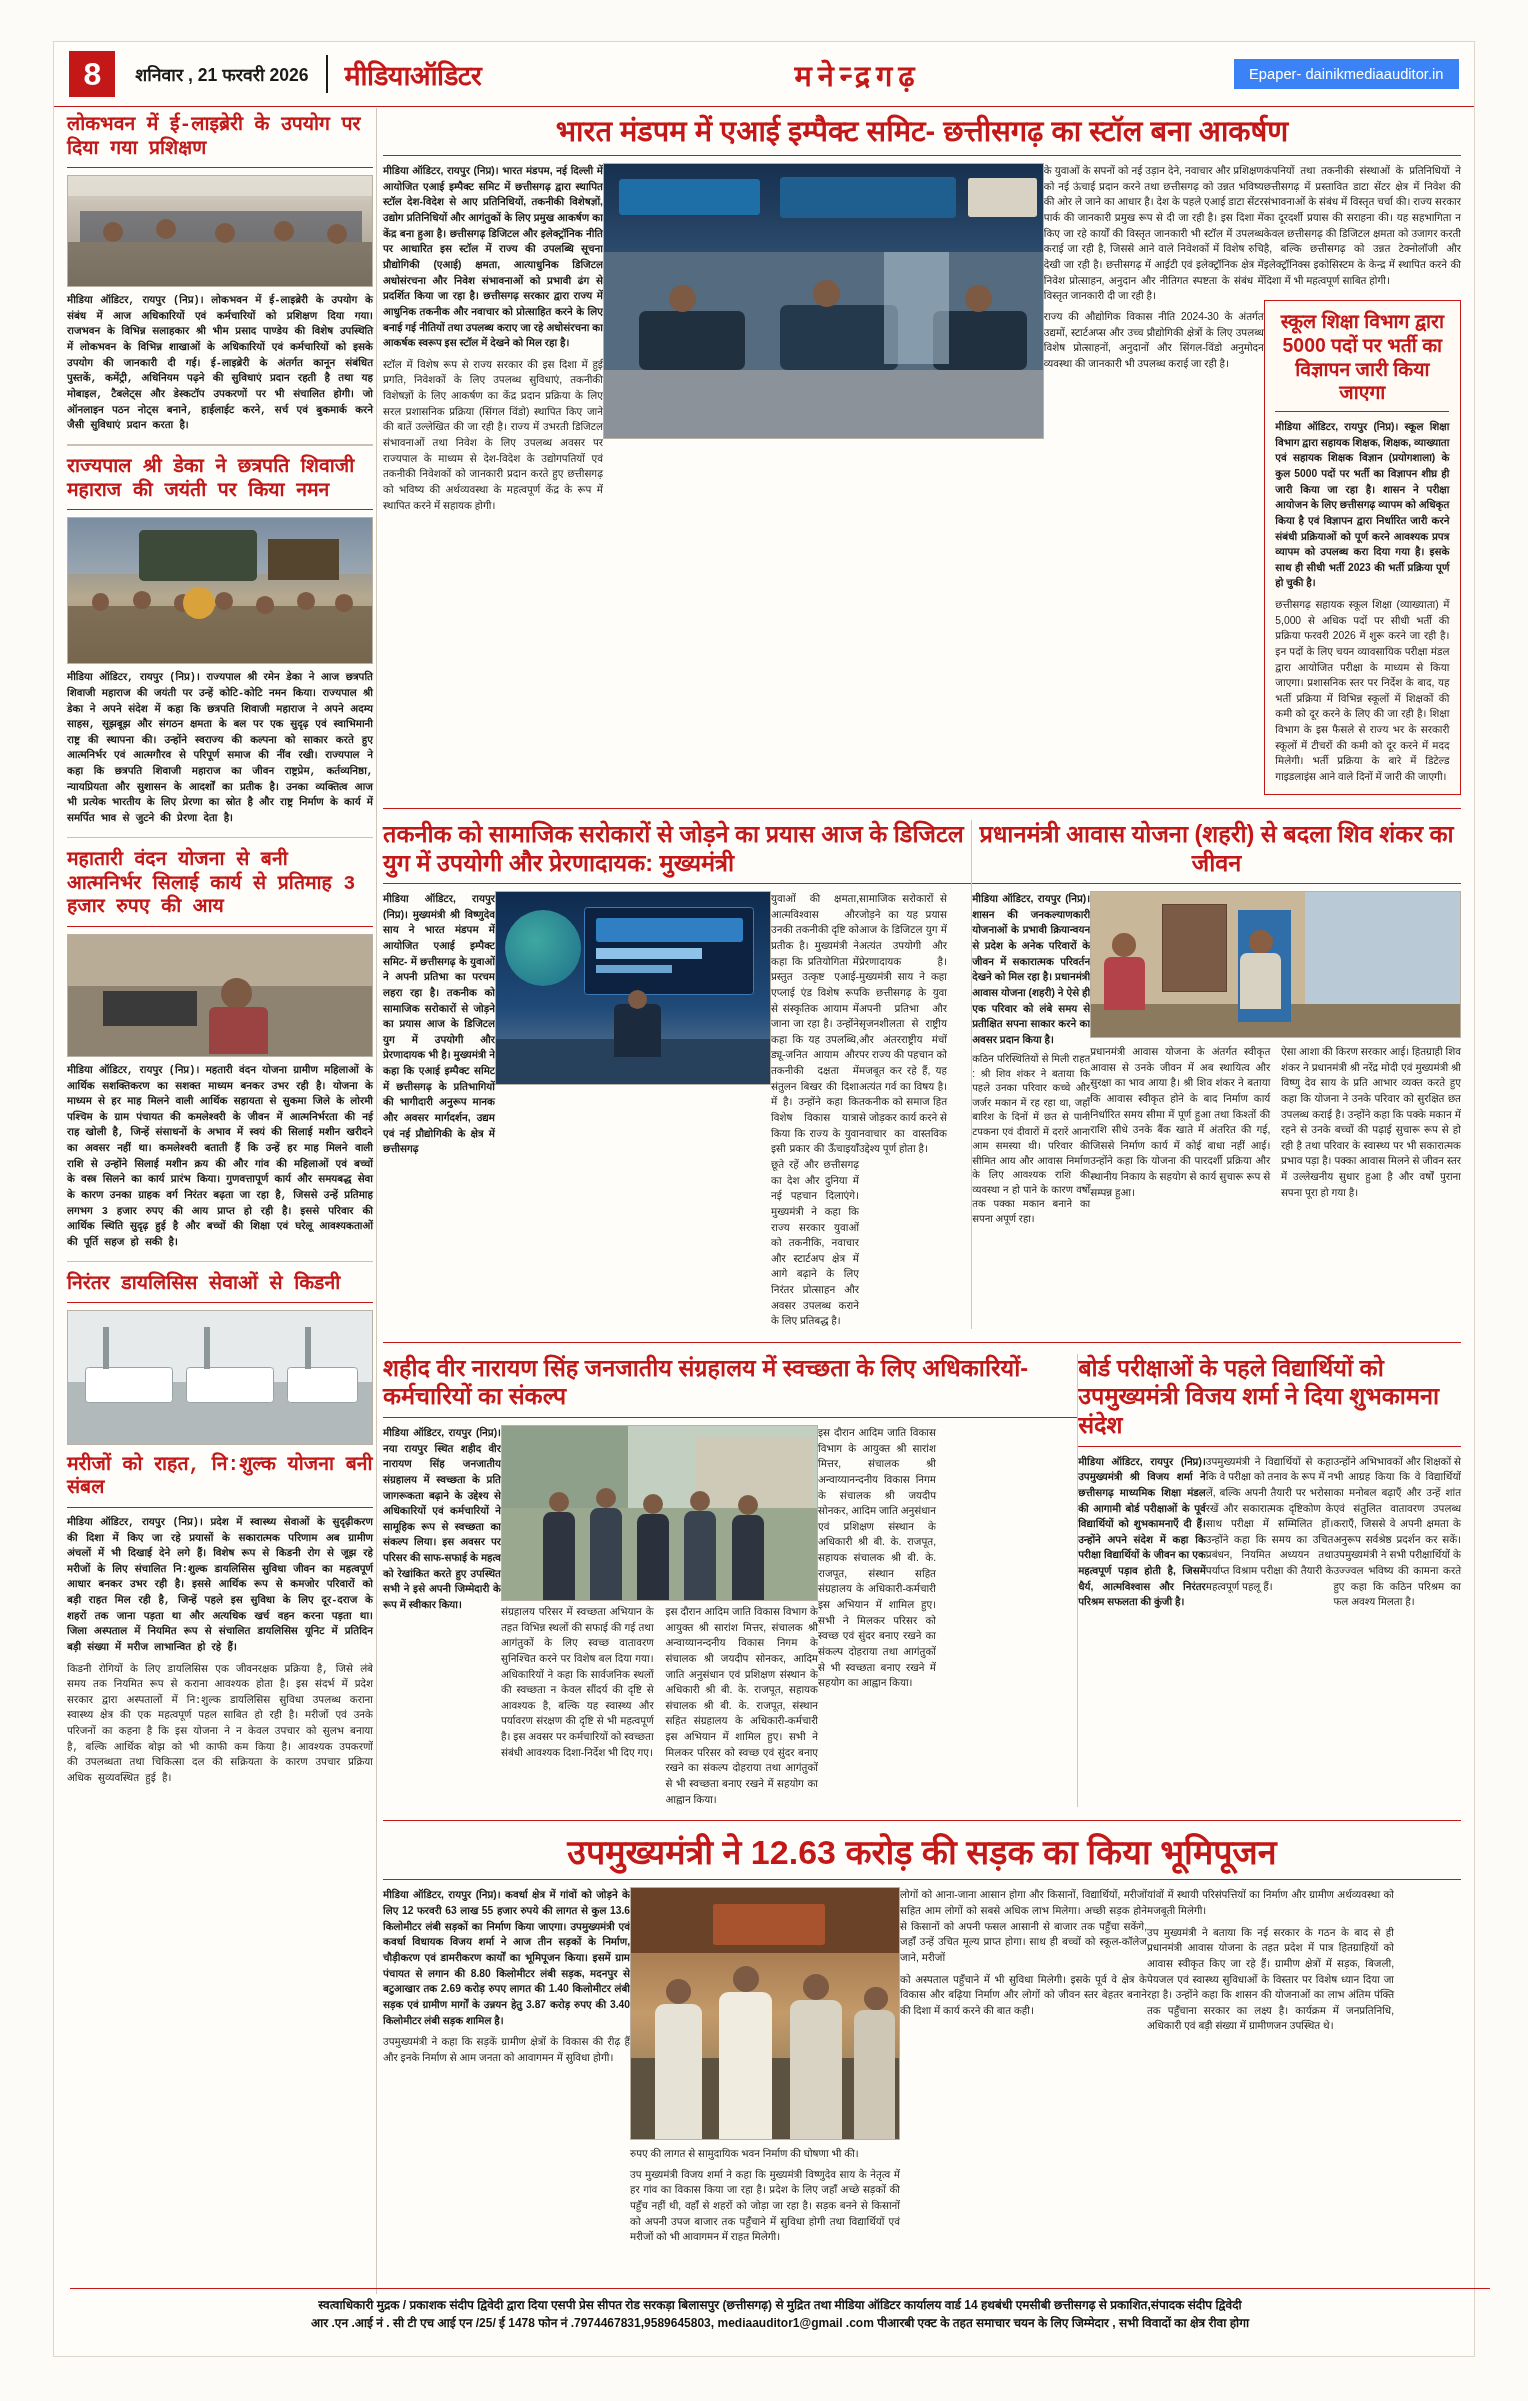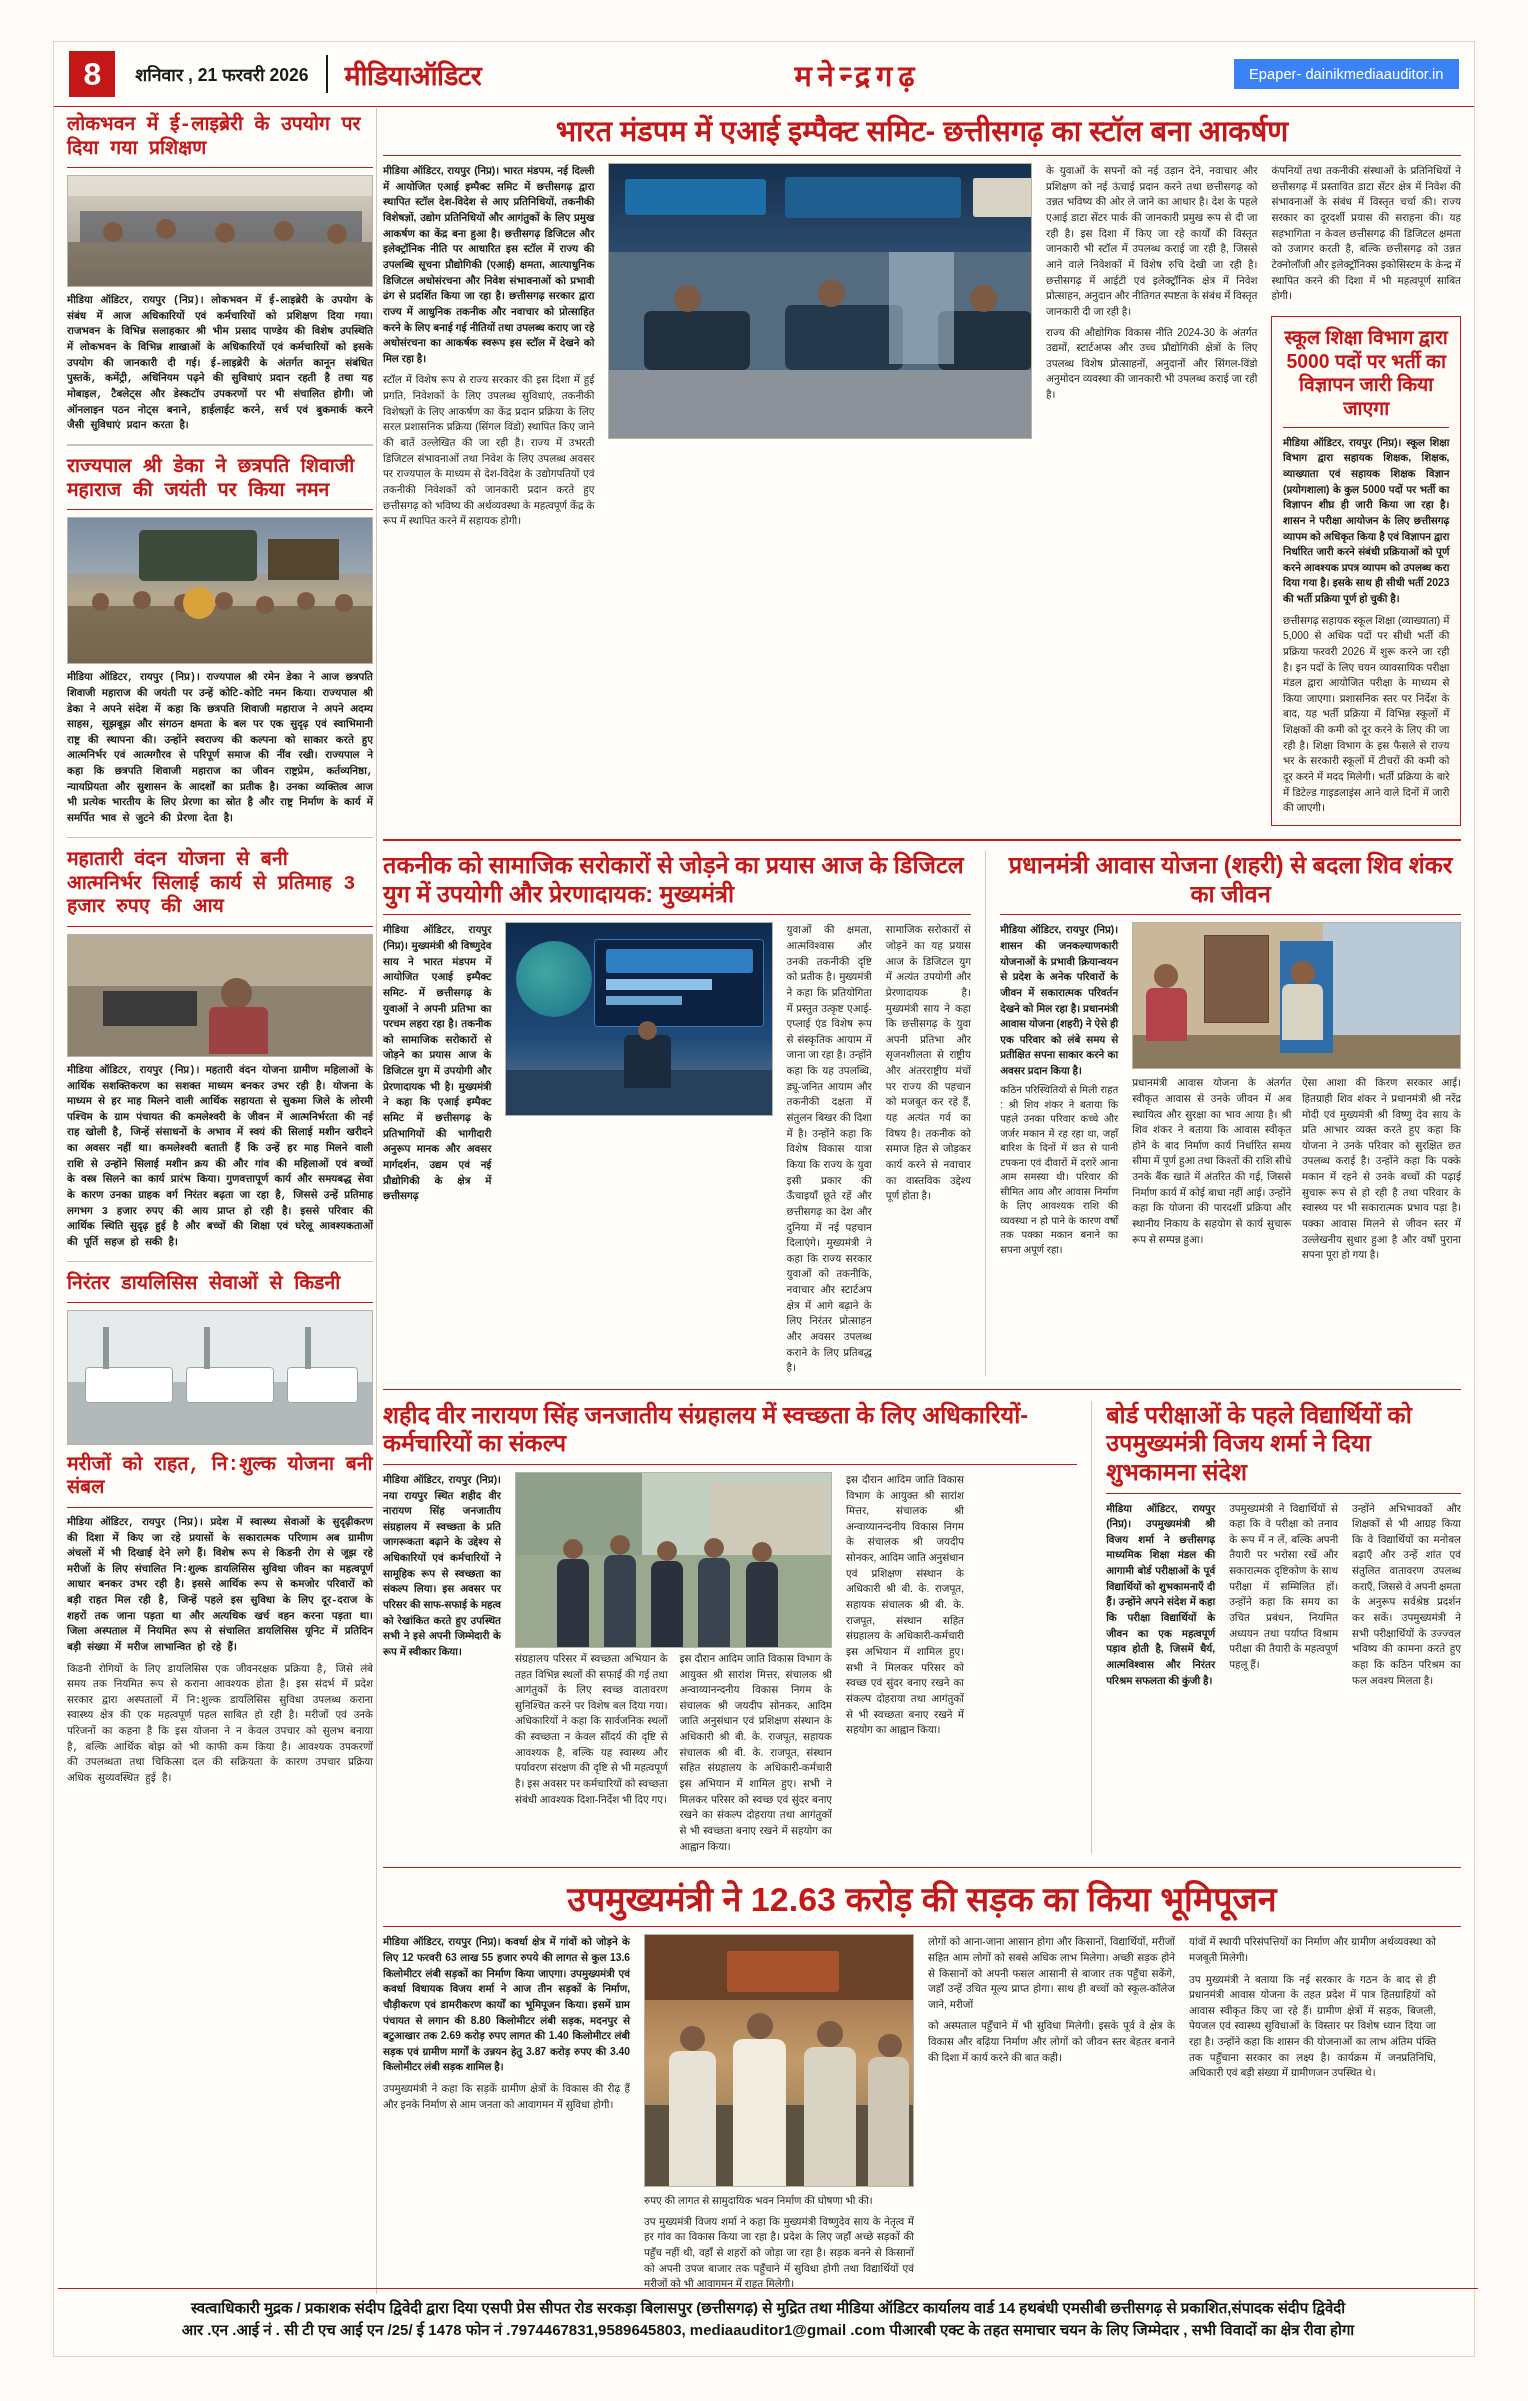--- a/index.html
+++ b/index.html
@@ -101,27 +101,27 @@
   
   .fig { position:absolute; bottom:0; background:#3b3f4a; border-radius:8.2px 8.2px 0 0; }
   .head { position:absolute; border-radius:50%; background:#7d5a43; }
 
   
   .boxed {
     border:1.2px solid #c41818; padding:9.4px 10.6px; background:#fffaf3;
   }
 
   
-  .row { display:flex; gap:14px; }
+  .row { display:flex; }
 
   
   .footer {
-    position:absolute; left:4px; bottom:0; width:100%; height:68px;
+    position:absolute; left:16px; bottom:0; width:100%; height:68px;
     border-top:1.8px solid #c41818; padding:8.2px 15.3px;
-    font-size:15px; line-height:1.45; color:#141414; text-align:center;
+    font-size:12px; line-height:1.45; color:#141414; text-align:center;
     font-weight:bold;
   }
   .footer .fl { display:block; }
 
   .colrule { position:absolute; top:0; bottom:0; width:1.2px; background:#cfc7ba; }
 </style>
 </head>
 <body>
 
 <div class="page">

